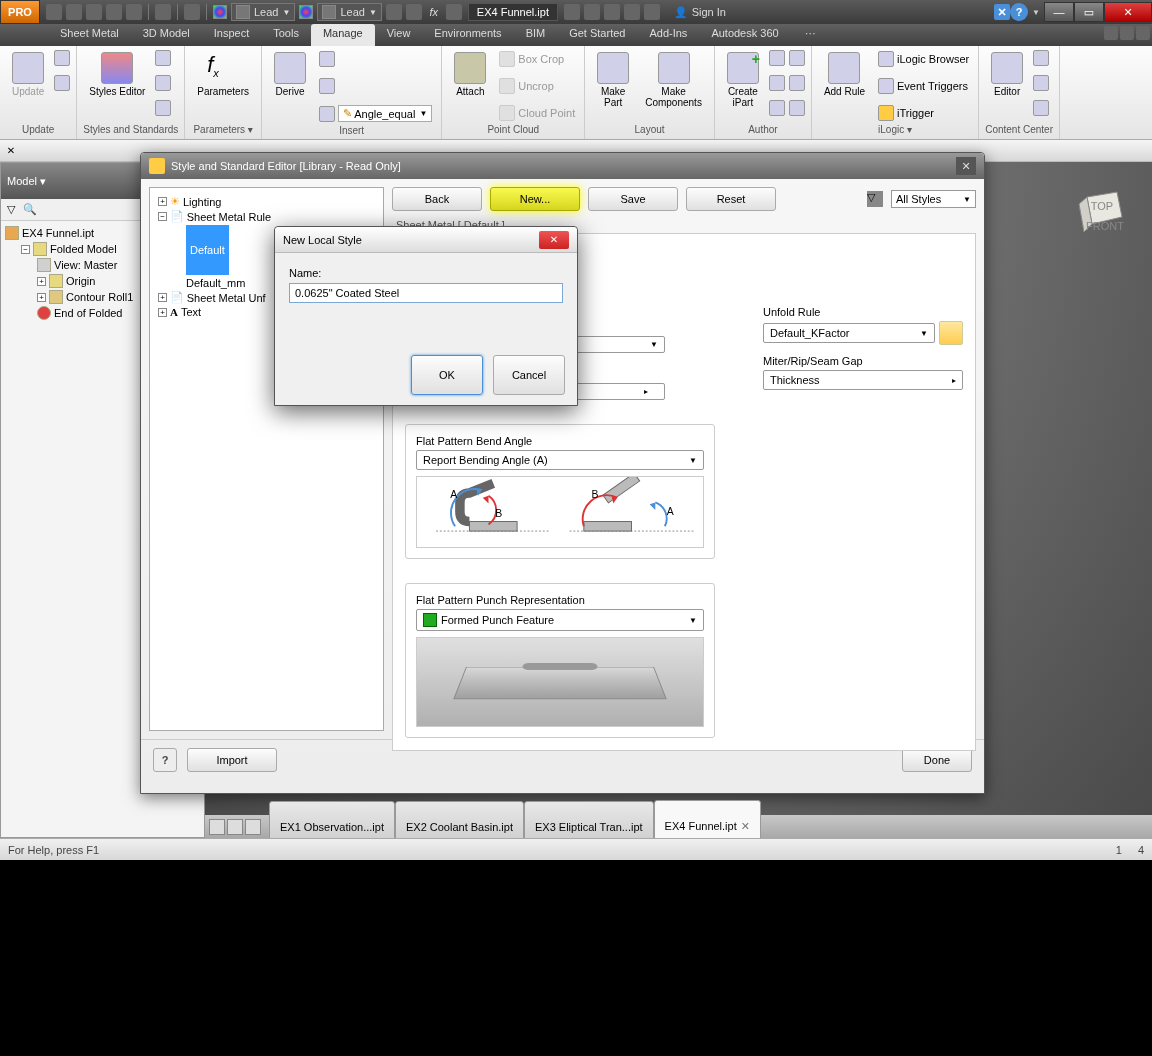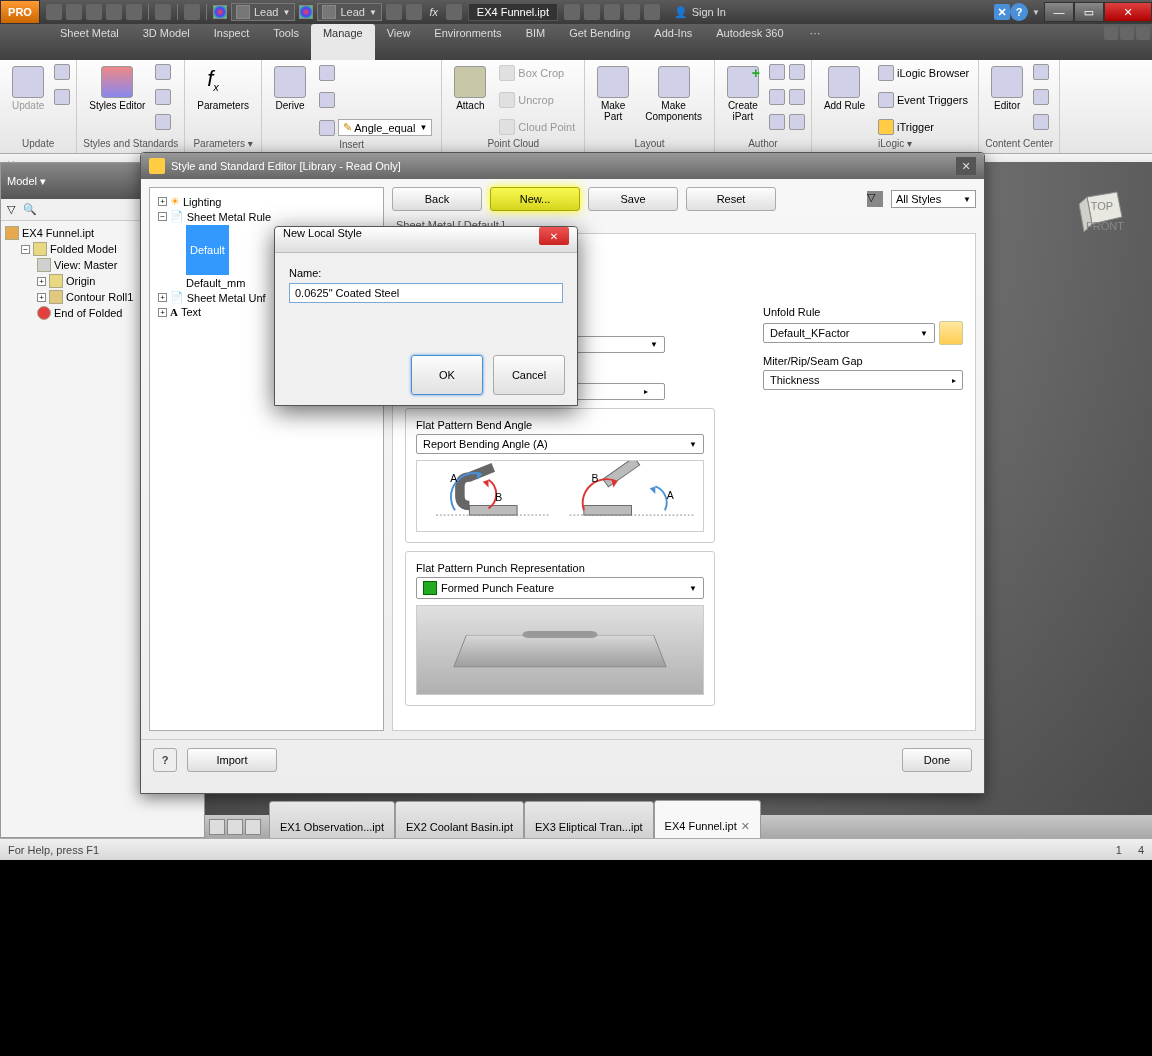--- a/index.html
+++ b/index.html
@@ -15,21 +15,21 @@
 .title-dd-arrow { font-size: 8px; }
 .color-swatch { width: 14px; height: 14px; border: 1px solid #888; }
 .win-controls { margin-left: auto; display: flex; }
 .win-btn { width: 30px; height: 20px; background: linear-gradient(#888, #555); border: 1px solid #333; display: flex; align-items: center; justify-content: center; color: #fff; }
 .win-close { background: linear-gradient(#e04040, #b00000); width: 48px; }
 .title-tab { background: #333; border: 1px solid #555; padding: 2px 8px; color: #fff; margin: 0 2px; }
 .signin { color: #ddd; padding: 0 8px; display: flex; align-items: center; gap: 4px; }
 .help-btn { width: 18px; height: 18px; border-radius: 50%; background: #4a90d9; color: #fff; display: flex; align-items: center; justify-content: center; font-weight: bold; }
 
 
-.ribbon-tabs { height: 36px; background: linear-gradient(#606060, #404040); display: flex; padding-left: 48px; }
+.ribbon-tabs { height: 22px; background: linear-gradient(#606060, #404040); display: flex; padding-left: 48px; }
 .ribbon-tab { padding: 3px 12px; color: #ddd; cursor: pointer; }
 .ribbon-tab.active { background: #e8e8e8; color: #333; border-radius: 3px 3px 0 0; }
 
 
 .ribbon { height: 94px; background: linear-gradient(#fdfdfd, #e5e5e5); border-bottom: 1px solid #aaa; display: flex; }
 .ribbon-group { border-right: 1px solid #ccc; padding: 4px 6px 2px; display: flex; flex-direction: column; position: relative; }
 .ribbon-group-label { text-align: center; font-size: 10px; color: #555; margin-top: auto; padding: 2px 0; }
 .ribbon-row { display: flex; gap: 4px; align-items: flex-start; flex: 1; }
 .big-btn { display: flex; flex-direction: column; align-items: center; gap: 2px; padding: 2px 6px; cursor: pointer; }
 .big-icon { width: 32px; height: 32px; background: #d0d0e8; border: 1px solid #999; border-radius: 3px; }
@@ -74,31 +74,31 @@
 .style-btn.highlighted { background: linear-gradient(#f8f850, #d8d820); border-color: #aa0; box-shadow: 0 0 8px #ff0; }
 .filter-icon { width: 16px; height: 16px; background: #888; }
 .style-dd { flex: 1; background: #fff; border: 1px solid #999; padding: 2px 4px; display: flex; align-items: center; }
 .style-crumb { padding: 2px 4px; color: #555; }
 .style-content { background: #fff; border: 1px solid #ccc; flex: 1; padding: 12px; position: relative; }
 .field-group { margin-bottom: 10px; }
 .field-label { font-size: 11px; margin-bottom: 3px; display: block; }
 .field-dd { background: #fff; border: 1px solid #999; padding: 3px 6px; display: flex; align-items: center; border-radius: 2px; }
 .dd-arrow { margin-left: auto; font-size: 8px; }
 .edit-btn { width: 24px; height: 24px; background: linear-gradient(#ffe8a0, #ffcc50); border: 1px solid #cc9; margin-left: 4px; border-radius: 2px; }
-.fieldset { border: 1px solid #ccc; border-radius: 3px; padding: 10px; margin-top: 8px; }
+.fieldset { border: 1px solid #ccc; border-radius: 3px; padding: 10px; margin-top: 24px; }
 .bend-diagram { height: 72px; background: #fff; border: 1px solid #ccc; position: relative; margin-top: 6px; }
 .punch-img { height: 90px; background: linear-gradient(#e0e0e0, #b0b0b0); border: 1px solid #ccc; margin-top: 6px; display: flex; align-items: center; justify-content: center; }
 .punch-shape { width: 200px; height: 50px; background: linear-gradient(#d8d8d8, #a0a0a0); border: 1px solid #888; transform: perspective(300px) rotateX(50deg); position: relative; }
 .punch-handle { position: absolute; left: 50%; top: -8px; transform: translateX(-50%); width: 80px; height: 12px; background: #999; border-radius: 6px; }
 .style-footer { height: 40px; display: flex; align-items: center; padding: 0 12px; gap: 10px; border-top: 1px solid #ccc; }
 .help-icon { width: 24px; height: 24px; border: 1px solid #aaa; border-radius: 3px; display: flex; align-items: center; justify-content: center; font-weight: bold; color: #444; }
 
 
 .modal-overlay { position: absolute; left: 274px; top: 226px; width: 304px; height: 180px; background: #f0f0f0; border: 1px solid #555; box-shadow: 0 6px 24px rgba(0,0,0,0.6); border-radius: 4px 4px 0 0; z-index: 100; }
-.modal-title { height: 26px; background: linear-gradient(#fff, #ddd); border-bottom: 1px solid #bbb; display: flex; padding: 0 8px; border-radius: 4px 4px 0 0; }
+.modal-title { height: 26px; background: linear-gradient(#fff, #ddd); border-bottom: 1px solid #bbb; display: flex; align-items: center; padding: 0 8px; border-radius: 4px 4px 0 0; }
 .modal-close { margin-left: auto; width: 30px; height: 18px; background: linear-gradient(#e55, #c22); color: #fff; display: flex; align-items: center; justify-content: center; border-radius: 2px; font-family: Arial; font-size: 10px; }
 .modal-body { padding: 14px; }
 .modal-input { width: 100%; border: 1px solid #7aa9d6; padding: 3px 5px; background: #fff; margin-top: 4px; }
 .modal-footer { position: absolute; bottom: 10px; right: 12px; display: flex; gap: 10px; }
 .modal-btn { width: 72px; height: 40px; background: linear-gradient(#fdfdfd, #e0e0e0); border: 1px solid #aaa; border-radius: 3px; display: flex; align-items: center; justify-content: center; cursor: pointer; }
 .modal-btn.primary { border-color: #4a90d9; box-shadow: 0 0 3px #4a90d9; }
 
 
 .doc-tabs { position: absolute; left: 205px; top: 815px; right: 0; height: 23px; background: linear-gradient(#c8c8c8, #a8a8a8); display: flex; align-items: center; padding: 0 4px; }
 .doc-tab-btns { display: flex; gap: 2px; margin-right: 8px; }
@@ -172,21 +172,21 @@
 
 <div class="ribbon-tabs">
   <div class="ribbon-tab">Sheet Metal</div>
   <div class="ribbon-tab">3D Model</div>
   <div class="ribbon-tab">Inspect</div>
   <div class="ribbon-tab">Tools</div>
   <div class="ribbon-tab active">Manage</div>
   <div class="ribbon-tab">View</div>
   <div class="ribbon-tab">Environments</div>
   <div class="ribbon-tab">BIM</div>
-  <div class="ribbon-tab">Get Bending</div>
+  <div class="ribbon-tab">Get Started</div>
   <div class="ribbon-tab">Add-Ins</div>
   <div class="ribbon-tab">Autodesk 360</div>
   <div style="margin-left:8px;color:#ccc;padding:3px 6px">⋯</div>
   <div style="margin-left:auto;display:flex;gap:2px;padding:2px">
     <div class="qat-btn" style="width:14px;height:14px"></div>
     <div class="qat-btn" style="width:14px;height:14px"></div>
     <div class="qat-btn" style="width:14px;height:14px"></div>
   </div>
 </div>
 

